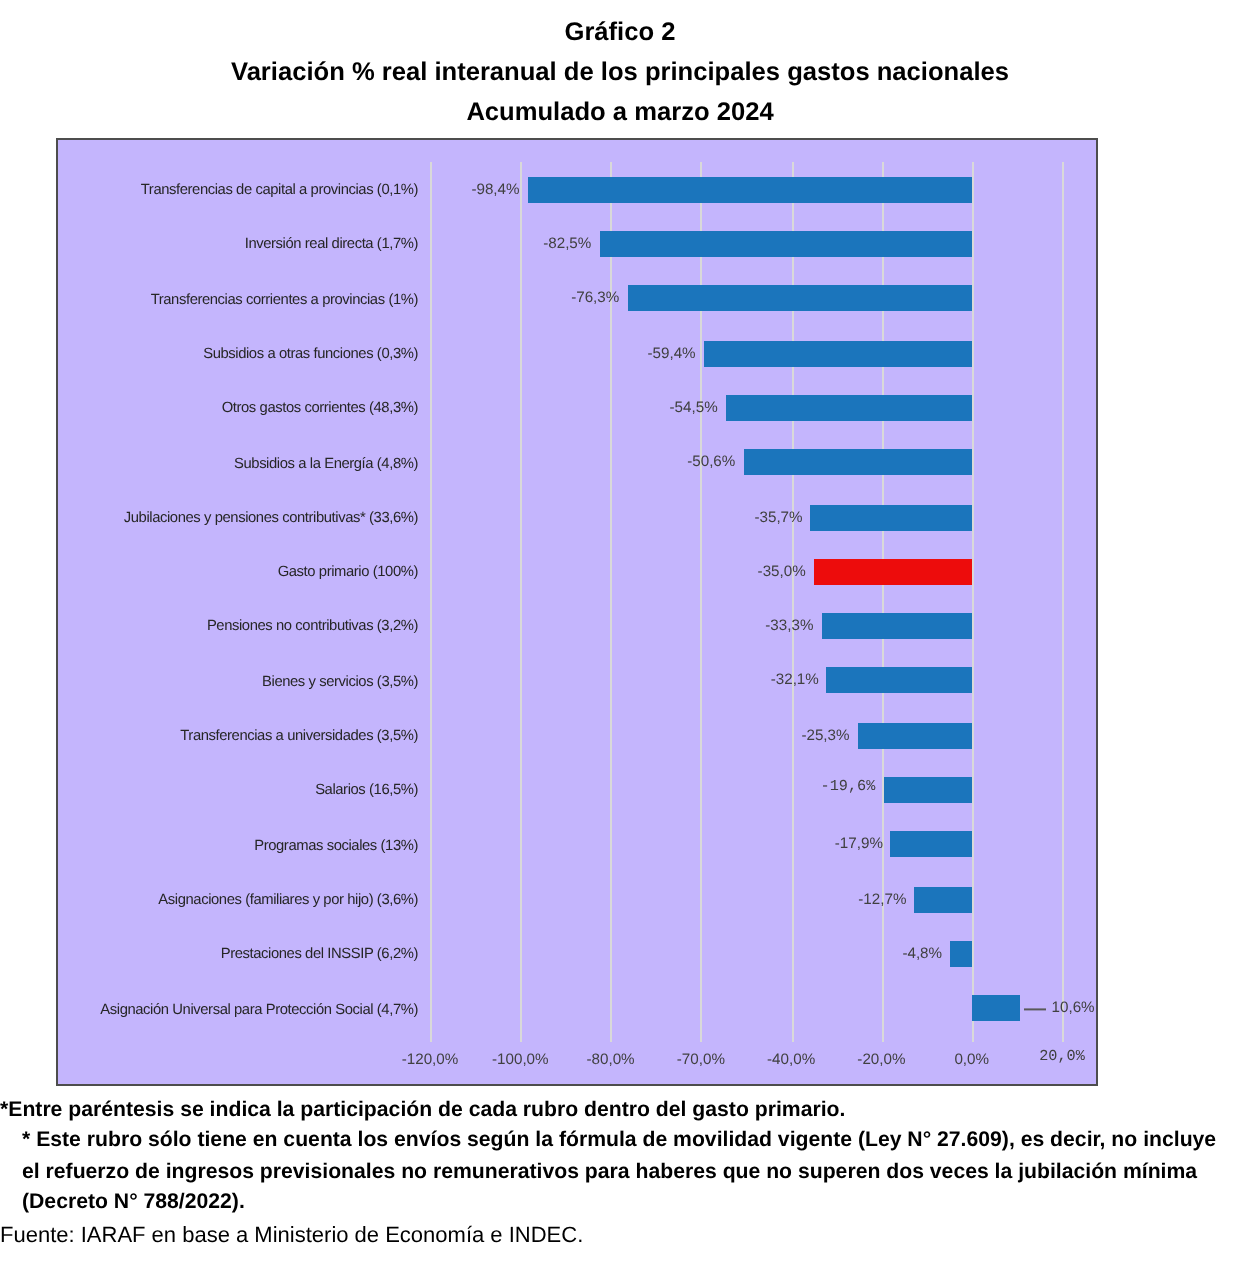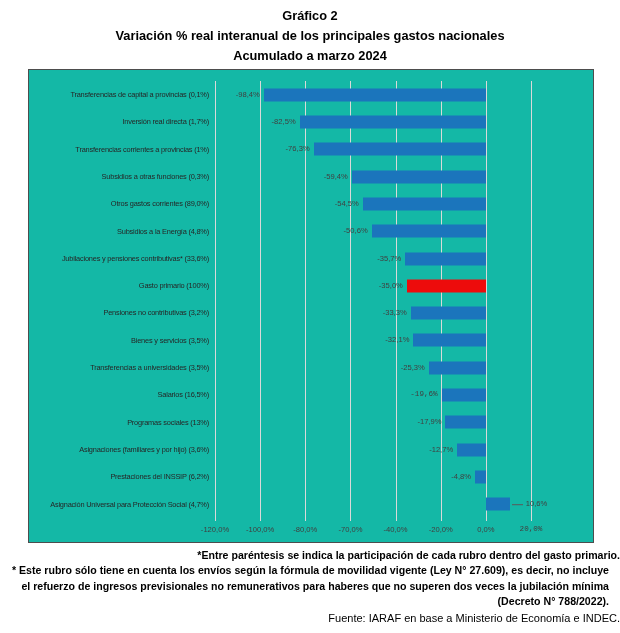--- a/index.html
+++ b/index.html
@@ -6,24 +6,24 @@
   html, body { width: 620px; height: 633px; background: #ffffff; overflow: hidden; }
   body { font-family: "Liberation Sans", sans-serif; color: #000; }
 
   .title-block { text-align: center; padding-top: 6px; line-height: 20px; }
   .title-line { font-weight: bold; font-size: 12.8px; color: #000; display: block; }
 
   .chart-box {
     position: relative;
     margin-left: 28px;
     margin-top: 3px;
-    width: 566px;
+    width: 521px;
     height: 474px;
     border: 1px solid #4d4d4d;
-    background: #14b8a6;
+    background: #c4b5fd;
   }
 
   .grid-overlay { position: absolute; top: 11px; left: 186px; width: 316px; height: 440px; z-index: 0; }
   .gridline { position: absolute; top: 0; bottom: 0; width: 1px; background: #d9d9d9; }
 
   .bar-rows {
     position: absolute; top: 11px; left: 0; width: 100%; height: 437px;
     display: flex; flex-direction: column; z-index: 1;
   }
   .bar-row { flex: 1; display: flex; align-items: stretch; }
@@ -46,21 +46,21 @@
     display: flex; align-items: center; white-space: nowrap;
   }
   .leader-line { width: 11px; height: 1px; background: #595959; margin: 0 3px 0 2px; }
 
   .x-axis { position: absolute; left: 186px; width: 316px; top: 452px; height: 16px; z-index: 1; }
   .x-tick {
     position: absolute; transform: translateX(-50%);
     font-size: 7.6px; color: #404040; white-space: nowrap; line-height: 1; top: 4px;
   }
 
-  .footnotes { text-align: right; margin-top: 5px; }
+  .footnotes { text-align: left; margin-top: 5px; }
   .footnote-1 { font-weight: bold; font-size: 10.6px; line-height: 1.45; }
   .footnote-2 { font-weight: bold; font-size: 10.6px; line-height: 1.45; max-width: 598px; margin: 0 auto; }
   .source-line { font-size: 11px; margin-top: 3px; }
 </style>
 </head>
 <body>
 
 <div class="title-block">
   <span class="title-line">Gráfico 2</span>
   <span class="title-line">Variación % real interanual de los principales gastos nacionales</span>
@@ -101,21 +101,21 @@
         </div>
       </div>
       <div class="bar-row">
         <div class="row-label">Subsidios a otras funciones (0,3%)</div>
         <div class="bar-area">
           <div class="bar" style="background: rgb(27, 117, 188); left: 43.2857%; width: 42.4286%;"></div>
           <div class="bar-value" style="right: calc(56.7143% + 4px);">-59,4%</div>
         </div>
       </div>
       <div class="bar-row">
-        <div class="row-label">Otros gastos corrientes (89,0%)</div>
+        <div class="row-label">Otros gastos corrientes (48,3%)</div>
         <div class="bar-area">
           <div class="bar" style="background: rgb(27, 117, 188); left: 46.7857%; width: 38.9286%;"></div>
           <div class="bar-value" style="right: calc(53.2143% + 4px);">-54,5%</div>
         </div>
       </div>
       <div class="bar-row">
         <div class="row-label">Subsidios a la Energía (4,8%)</div>
         <div class="bar-area">
           <div class="bar" style="background: rgb(27, 117, 188); left: 49.5714%; width: 36.1429%;"></div>
           <div class="bar-value" style="right: calc(50.4286% + 4px);">-50,6%</div>

